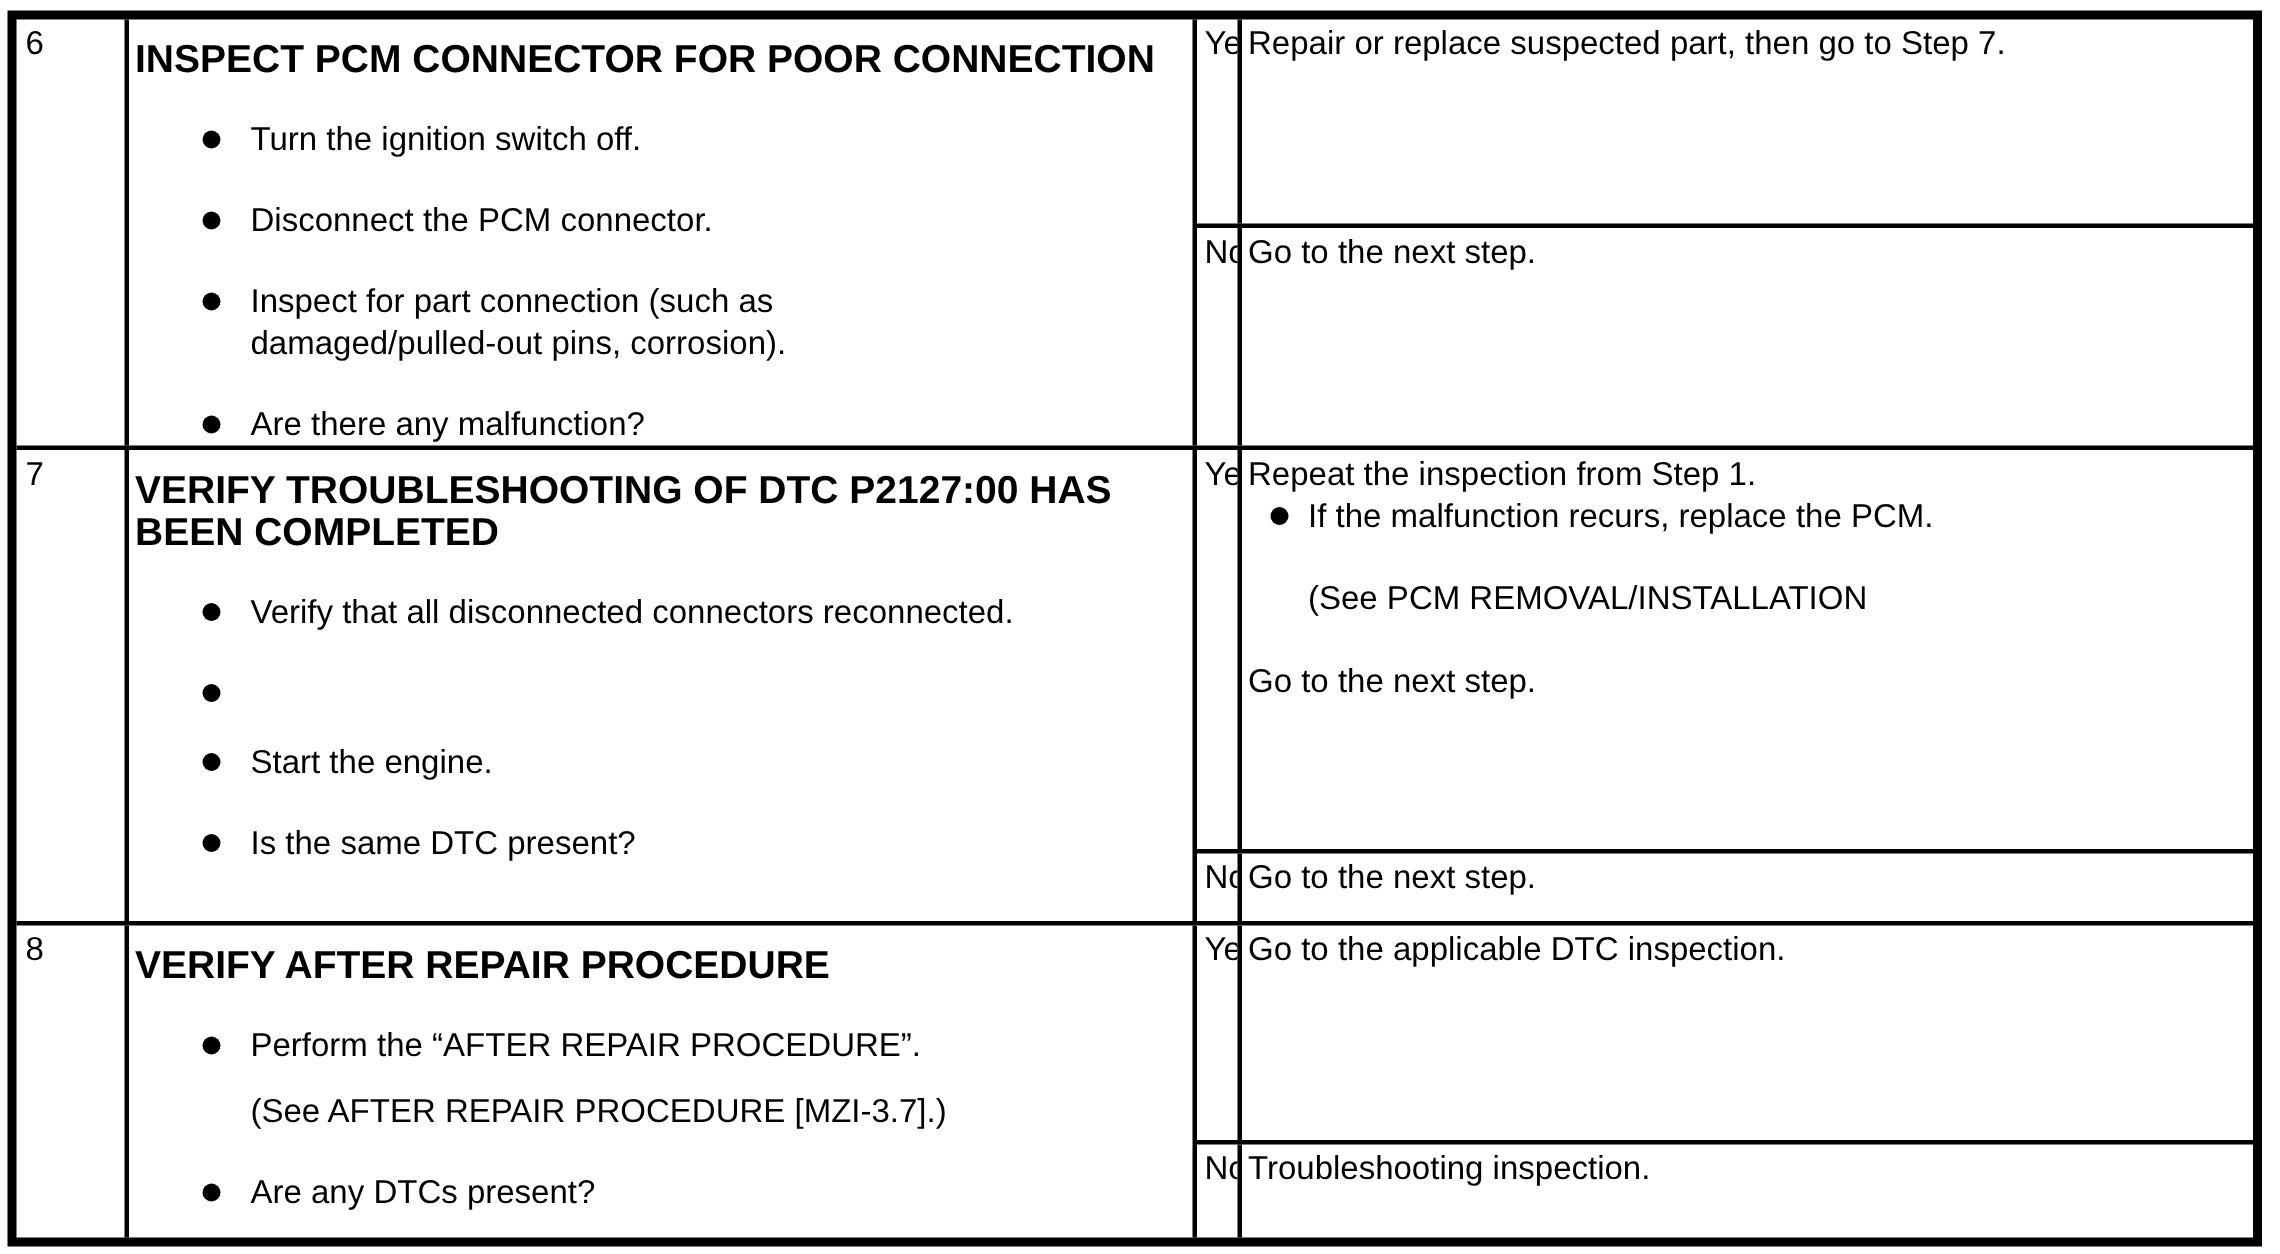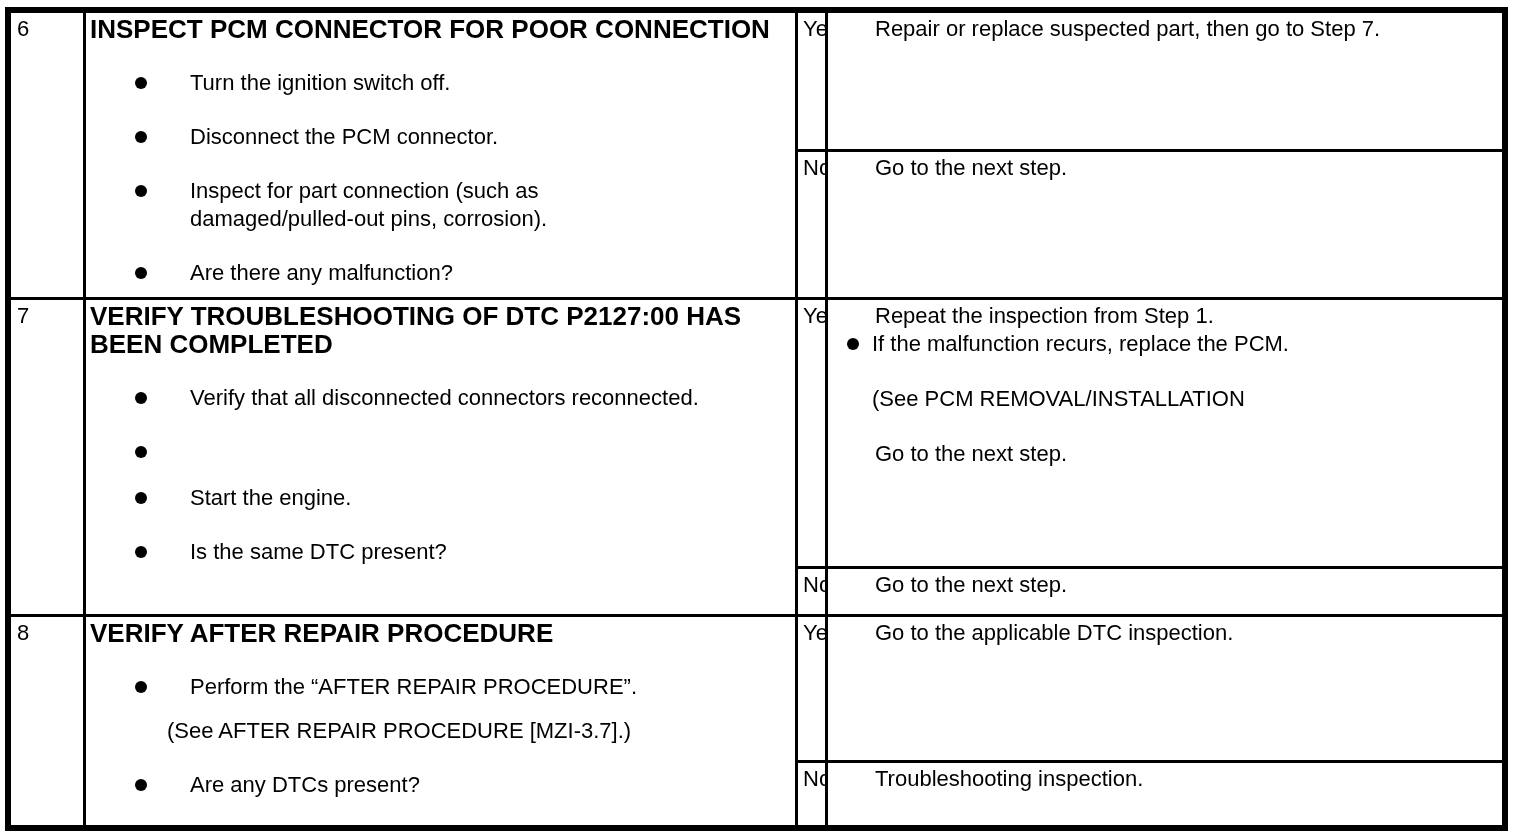--- a/index.html
+++ b/index.html
@@ -44,21 +44,21 @@
 
   .cell { box-sizing: border-box; overflow: hidden; }
   .cell-step {
     width: 75px;
     border-right: 3px solid #000000;
     padding: 2px 4px 0 6px;
   }
   .cell-insp {
     width: 712px;
     border-right: 3px solid #000000;
-    padding: 2px 8px 0 4px;
+    padding: 12px 8px 0 4px;
   }
   .cell-results {
     flex: 1 1 auto;
     display: flex;
     flex-direction: column;
   }
   .subrow {
     display: flex;
     border-bottom: 3px solid #000000;
     box-sizing: border-box;
@@ -83,36 +83,35 @@
     font-size: 26px;
     line-height: 28px;
     white-space: nowrap;
   }
   .line { white-space: nowrap; }
 
   .bullet {
     display: flex;
     margin-top: 26px;
     padding-left: 45px;
-    gap: 23px;
   }
   .bullet .dot {
     flex: 0 0 auto;
     width: 12px;
     height: 12px;
     border-radius: 50%;
     background: #000000;
     margin: 8px 20px 0 0;
   }
   .subline {
     margin-top: 16px;
     padding-left: 77px;
   }
 
-  .para { margin-top: 27px; margin-left: 43px; }
+  .para { margin-top: 27px; }
   .para.first { margin-top: 0; }
   .abullet {
     display: flex;
     padding-left: 15px;
   }
   .abullet .dot {
     flex: 0 0 auto;
     width: 12px;
     height: 12px;
     border-radius: 50%;

